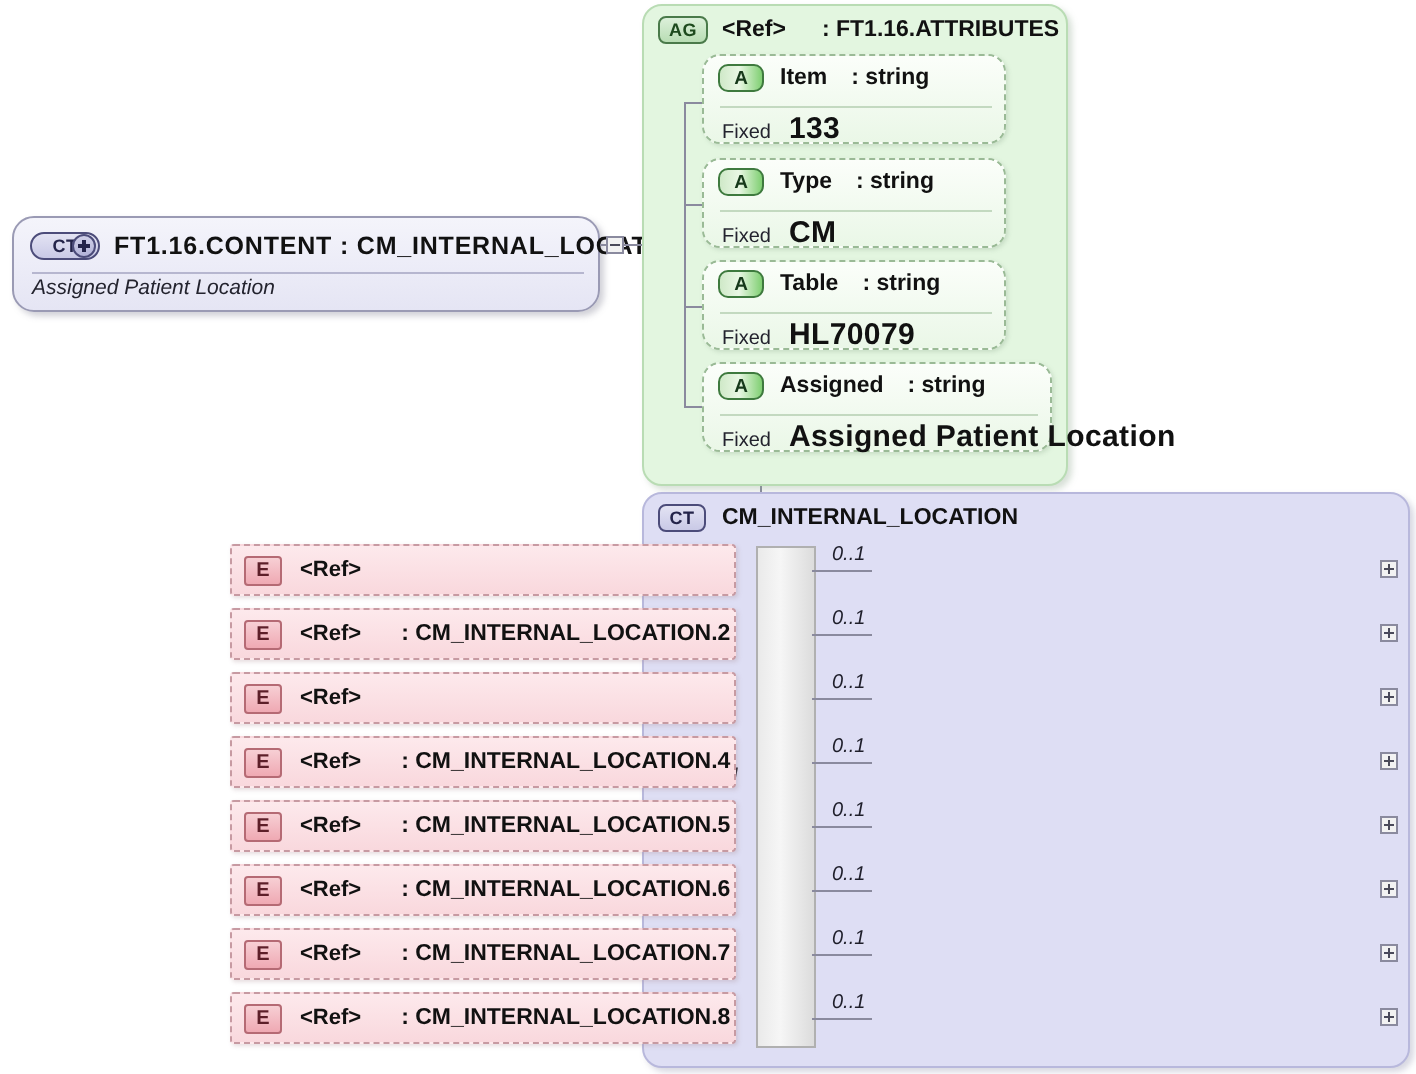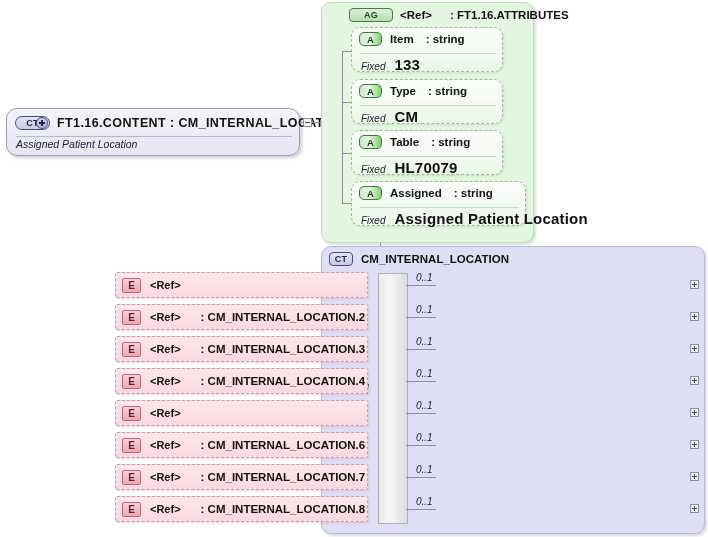--- a/index.html
+++ b/index.html
@@ -155,29 +155,28 @@
     position: absolute;
     background: #24244a;
   }
   .badge-ct-plus .plusdot::before {
     left: 2px; top: 4.5px; width: 6px; height: 1.5px;
   }
   .badge-ct-plus .plusdot::after {
     left: 4.2px; top: 2px; width: 1.5px; height: 6px;
   }
   .badge-ag {
-    width: 44px;
+    width: 25px;
     height: 14px;
     border: 1px solid #4a7a4a;
     border-radius: 4px;
     background: linear-gradient(#dcf0da, #b8ddb4);
     font-size: 9px;
     color: #1d4a1d;
     letter-spacing: .3px;
-    margin-left: 20px;
   }
   .badge-a {
     width: 23px;
     height: 14px;
     border: 1px solid #3e7a3e;
     border-radius: 5px;
     background: linear-gradient(90deg, #cfe9c8 0%, #e9f7e4 45%, #7fcf72 100%);
     font-size: 9.5px;
     color: #16391a;
   }
@@ -267,21 +266,20 @@
   .attr-box.wide .attr-sep { width: 159px; }
   .attr-fixed {
     position: absolute;
     left: 9px;
     top: 28px;
     display: flex;
     align-items: baseline;
     white-space: nowrap;
   }
   .attr-fixed .k {
-    font-style: italic;
     font-size: 10px;
     color: #23232e;
   }
   .attr-fixed .v {
     font-size: 15px;
     font-weight: bold;
     color: #111;
     margin-left: 9px;
     letter-spacing: .2px;
   }
@@ -484,38 +482,38 @@
     <span class="ref">&lt;Ref&gt;</span>
     <span class="type">: CM_INTERNAL_LOCATION.2</span>
   </div>
   <div class="toggle plus" style="left:690px; top:312px;"></div>
 
   <div class="occ-label" style="left:416px; top:336px;">0..1</div>
   <div class="line-h" style="left:406px; top:349px; width:30px;"></div>
   <div class="elem-box" style="top:336px;">
     <span class="badge badge-e">E</span>
     <span class="ref">&lt;Ref&gt;</span>
-    <span class="type">: CM_INTERNAL_LOCATION.3</span>
   </div>
   <div class="toggle plus" style="left:690px; top:344px;"></div>
 
   <div class="occ-label" style="left:416px; top:368px;">0..1</div>
   <div class="line-h" style="left:406px; top:381px; width:30px;"></div>
   <div class="elem-box" style="top:368px;">
     <span class="badge badge-e">E</span>
     <span class="ref">&lt;Ref&gt;</span>
     <span class="type">: CM_INTERNAL_LOCATION.4</span>
   </div>
   <div class="toggle plus" style="left:690px; top:376px;"></div>
 
   <div class="occ-label" style="left:416px; top:400px;">0..1</div>
   <div class="line-h" style="left:406px; top:413px; width:30px;"></div>
   <div class="elem-box" style="top:400px;">
     <span class="badge badge-e">E</span>
     <span class="ref">&lt;Ref&gt;</span>
+    <span class="type">: CM_INTERNAL_LOCATION.5</span>
   </div>
   <div class="toggle plus" style="left:690px; top:408px;"></div>
 
   <div class="occ-label" style="left:416px; top:432px;">0..1</div>
   <div class="line-h" style="left:406px; top:445px; width:30px;"></div>
   <div class="elem-box" style="top:432px;">
     <span class="badge badge-e">E</span>
     <span class="ref">&lt;Ref&gt;</span>
     <span class="type">: CM_INTERNAL_LOCATION.6</span>
   </div>

